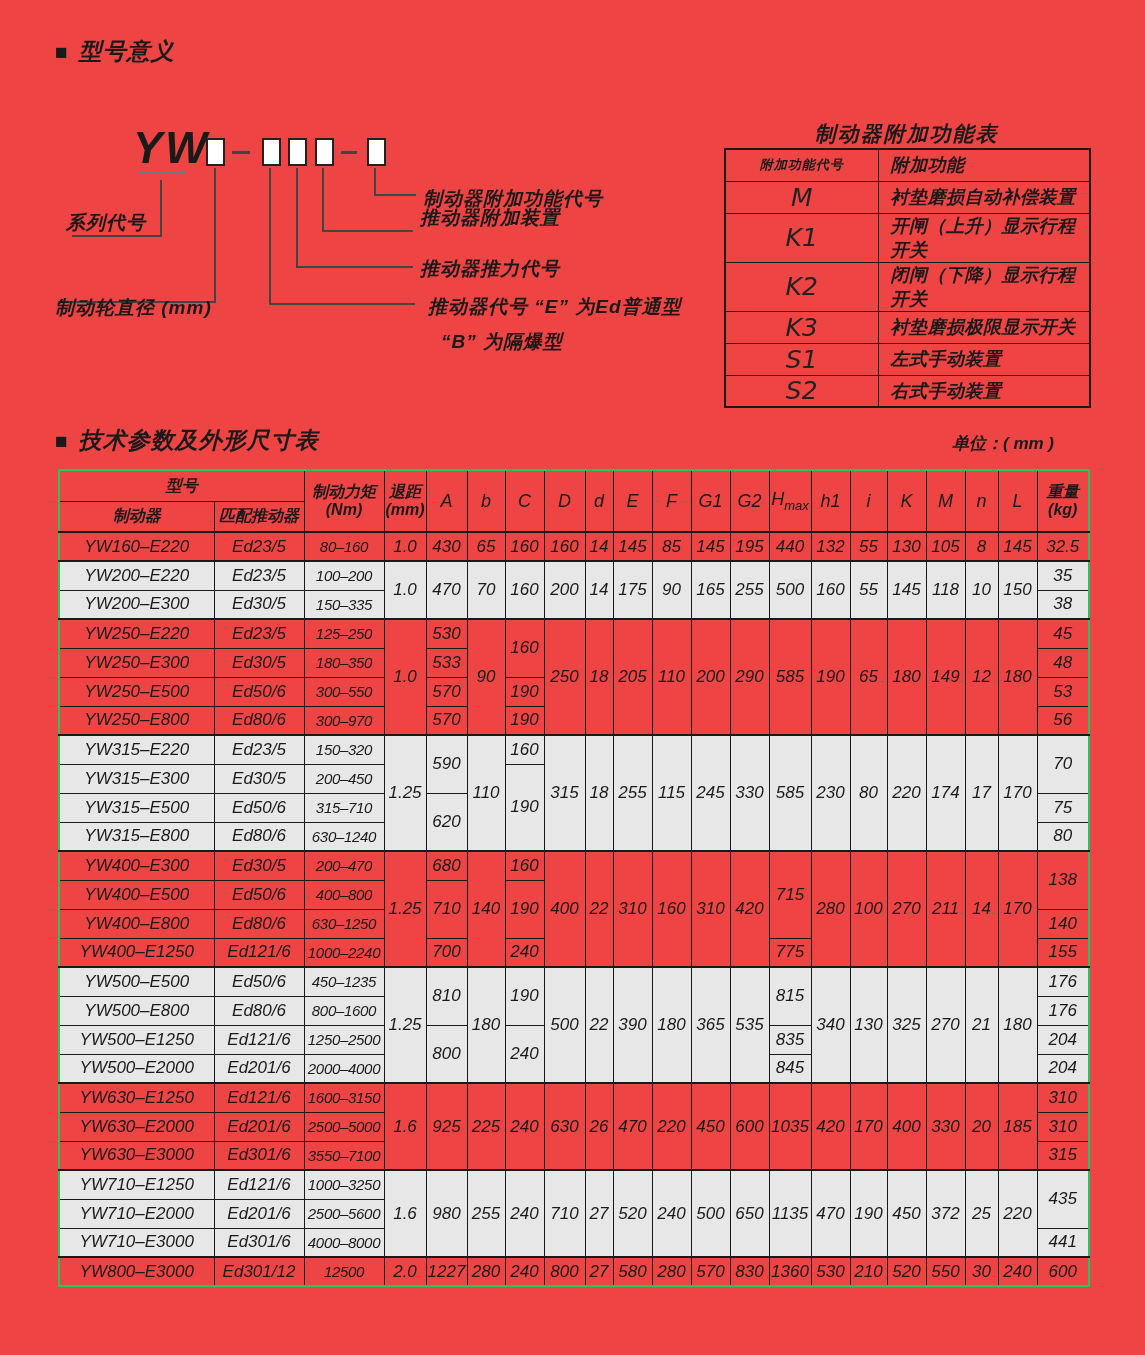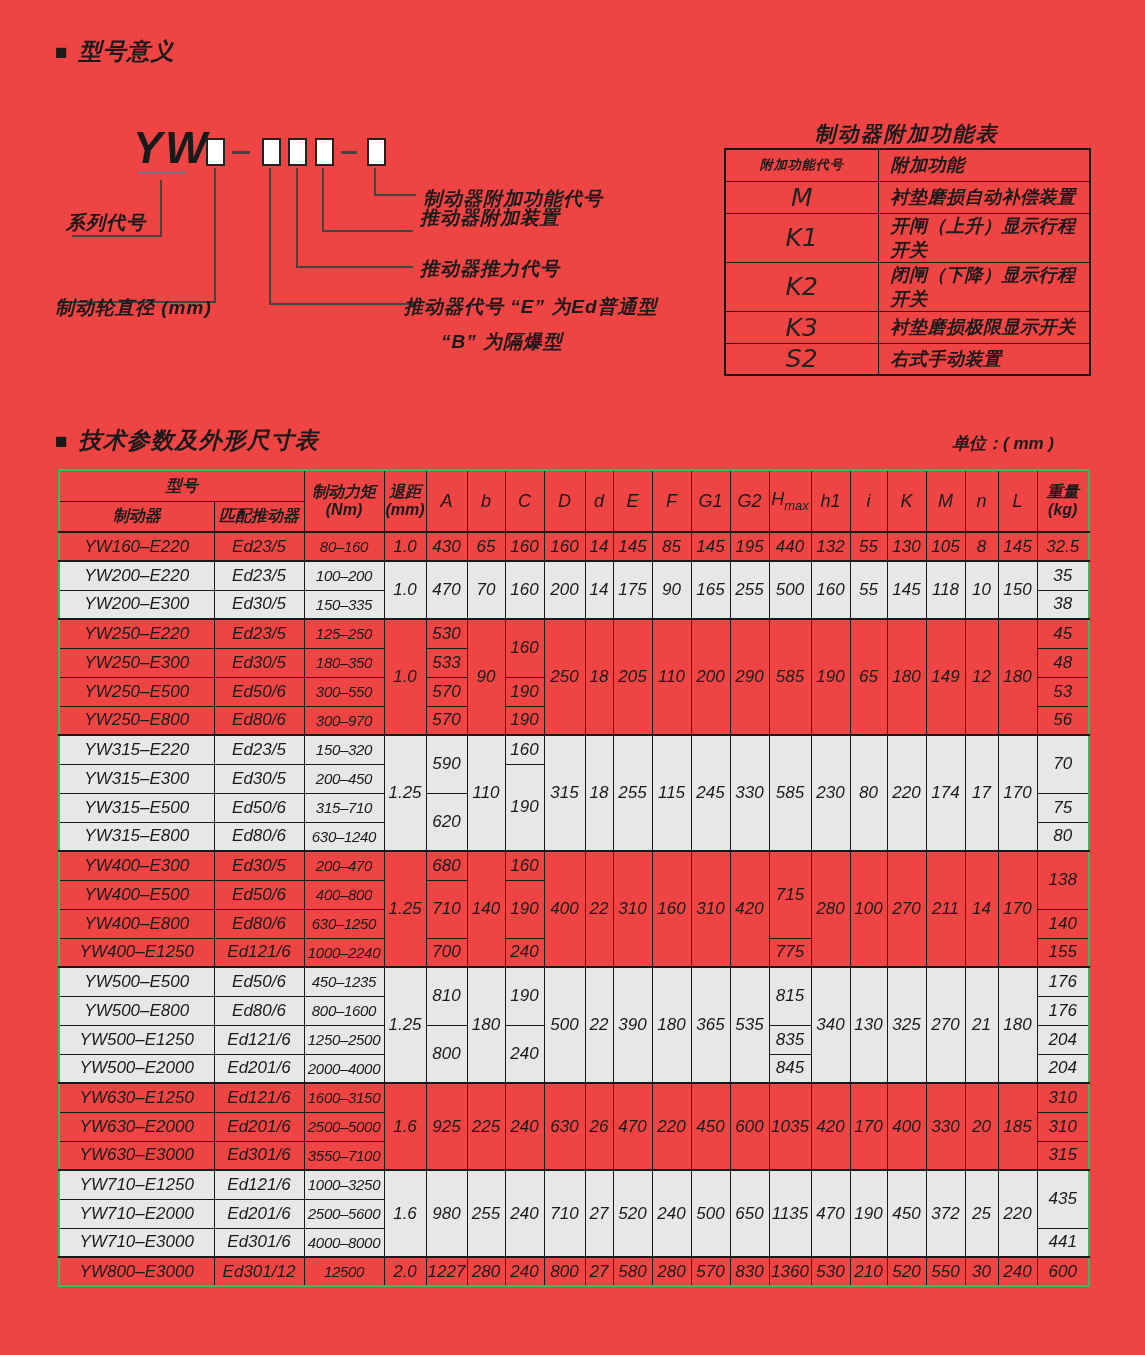--- a/index.html
+++ b/index.html
@@ -79,21 +79,21 @@
     <div class="abs hl" style="left:322px; top:230px; width:91px;"></div>
 
     <div class="abs vl" style="left:374px; top:168px; height:28px;"></div>
     <div class="abs hl" style="left:374px; top:194px; width:42px;"></div>
 
     <div class="abs dlabel" style="left:66px;  top:210px;">系列代号</div>
     <div class="abs dlabel" style="left:55px;  top:279px;margin-top:16px;">制动轮直径 (mm)</div>
     <div class="abs dlabel" style="left:423px; top:186px;">制动器附加功能代号</div>
     <div class="abs dlabel" style="left:420px; top:205px;">推动器附加装置</div>
     <div class="abs dlabel" style="left:420px; top:256px;">推动器推力代号</div>
-    <div class="abs dlabel" style="left:404px; top:294px;">推动器代号 “E” 为Ed普通型</div>
+    <div class="abs dlabel" style="left:428px; top:294px;">推动器代号 “E” 为Ed普通型</div>
     <div class="abs dlabel" style="left:441px; top:329px;">“B” 为隔爆型</div>
   </div>
 
   <div class="abs func-title" style="left:724px; top:104px; width:365px;">制动器附加功能表</div>
 
   <table class="func abs" style="left:724px; top:148px;">
     <colgroup>
         <col style="width:153px">
         <col style="width:212px">
       </colgroup>
@@ -110,20 +110,24 @@
       <td class="code">K1</td>
       <td class="desc">开闸（上升）显示行程开关</td>
     </tr>
     <tr>
       <td class="code">K2</td>
       <td class="desc">闭闸（下降）显示行程开关</td>
     </tr>
     <tr>
       <td class="code">K3</td>
       <td class="desc">衬垫磨损极限显示开关</td>
+    </tr>
+    <tr>
+      <td class="code">S1</td>
+      <td class="desc">左式手动装置</td>
     </tr>
     <tr>
       <td class="code">S2</td>
       <td class="desc">右式手动装置</td>
     </tr>
   </tbody>
     </table>
 
   <div class="abs h1" style="left:55px; top:425px;">
     <span class="marker">■</span><span>技术参数及外形尺寸表</span>

